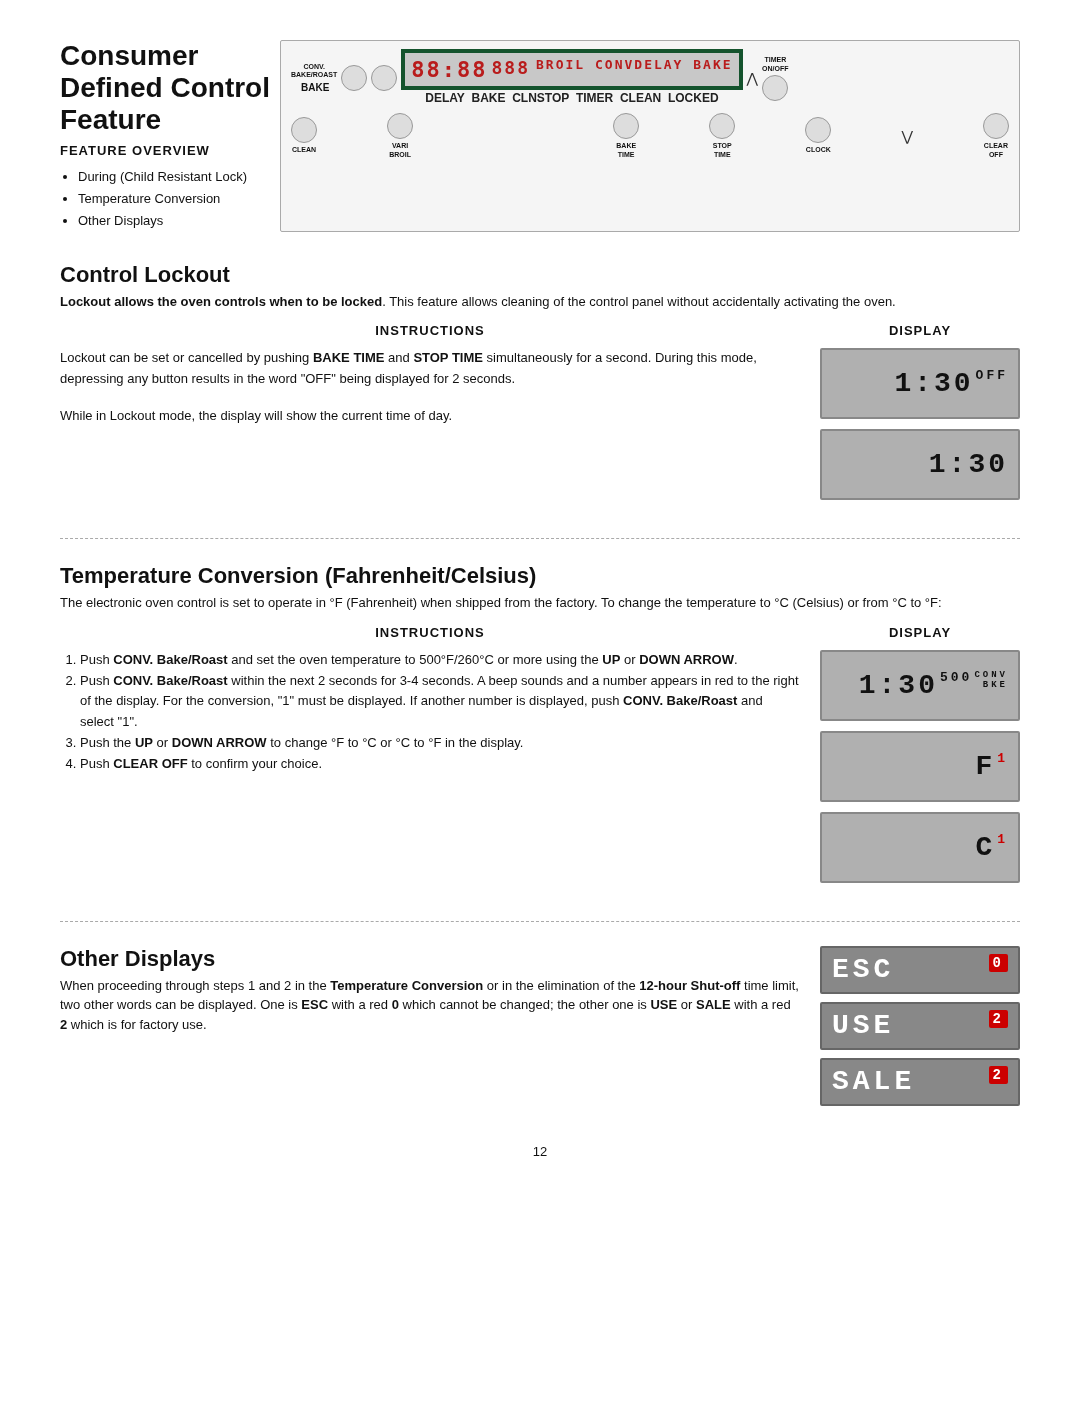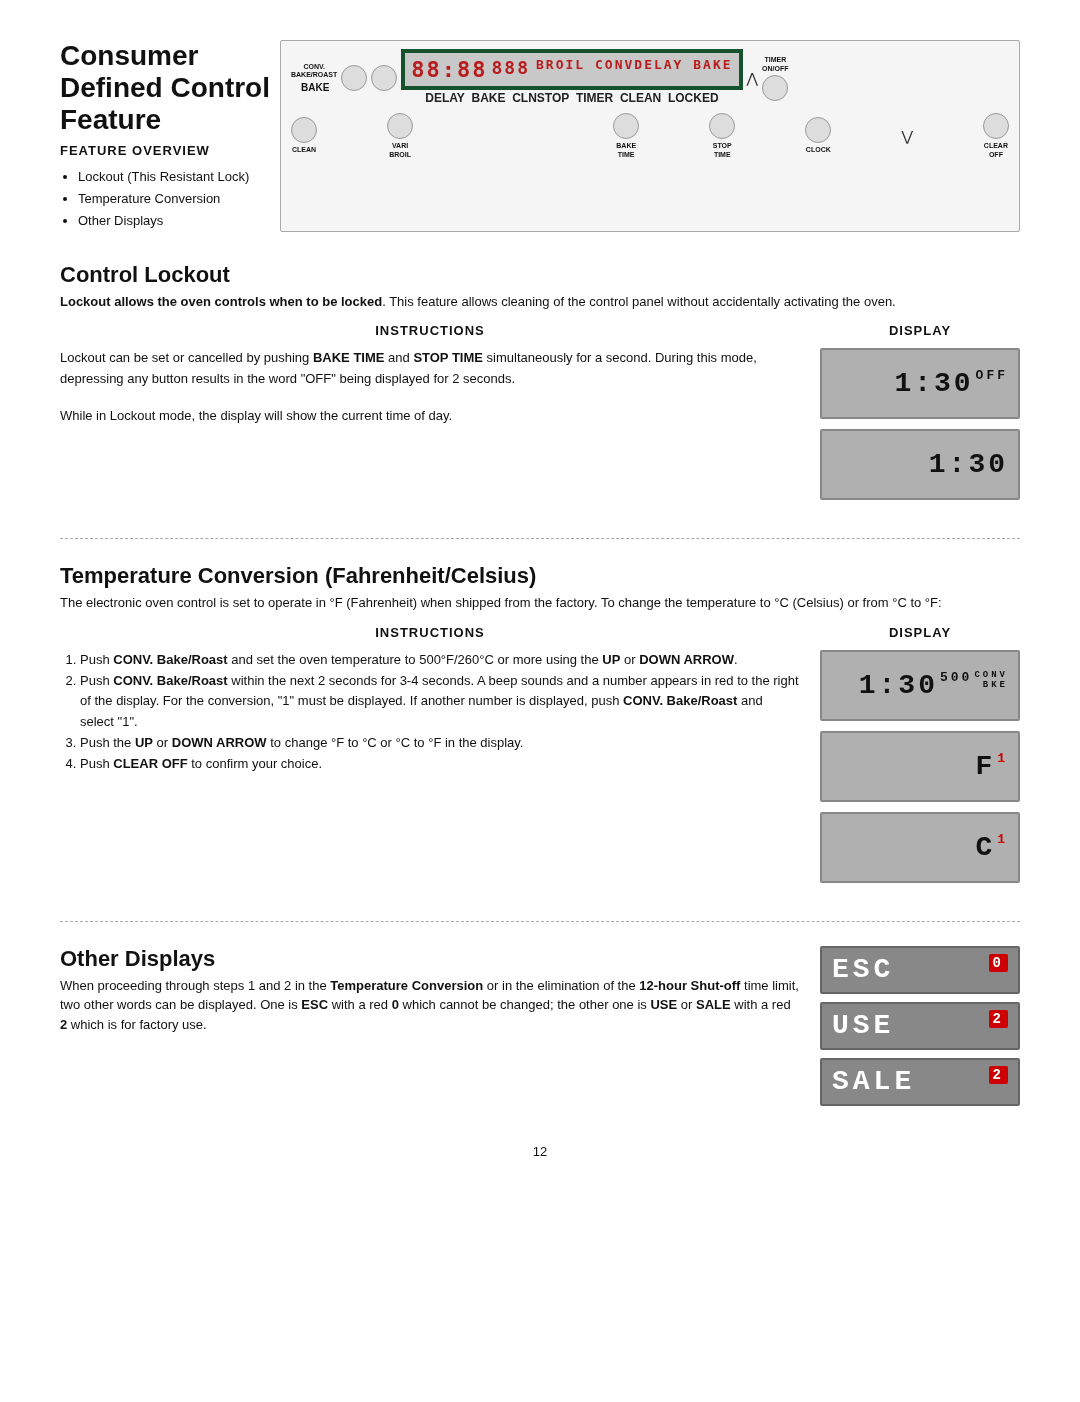--- a/index.html
+++ b/index.html
@@ -279,21 +279,21 @@
   </style>
 </head>
 <body>
 
 <div class="top-section">
 
   <div class="feature-overview">
     <h1>Consumer Defined Control Feature</h1>
     <h2>FEATURE OVERVIEW</h2>
     <ul>
-      <li><span>Lockout (This Resistant Lock)</span></li>
+      <li><span>During (Child Resistant Lock)</span></li>
       <li><span>Temperature Conversion</span></li>
       <li><span>Other Displays</span></li>
     </ul>
   </div>
 
   <div class="control-panel">
 
     <div class="panel-top-row">
       <div class="panel-btn-group">
         <div class="panel-label-conv">CONV.<br>BAKE/ROAST</div>

